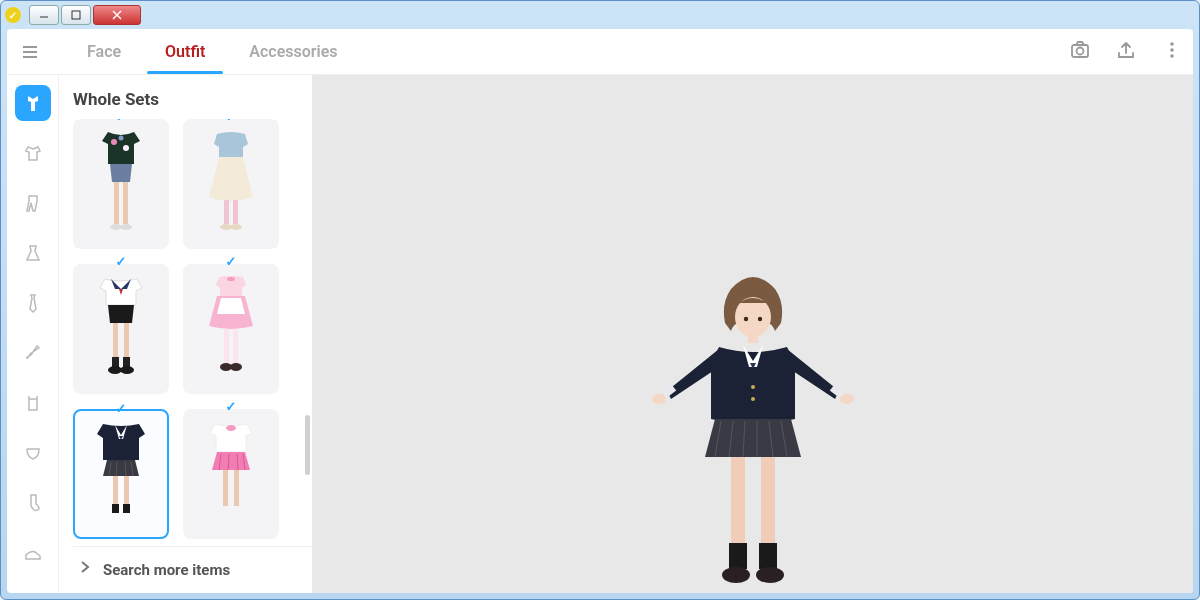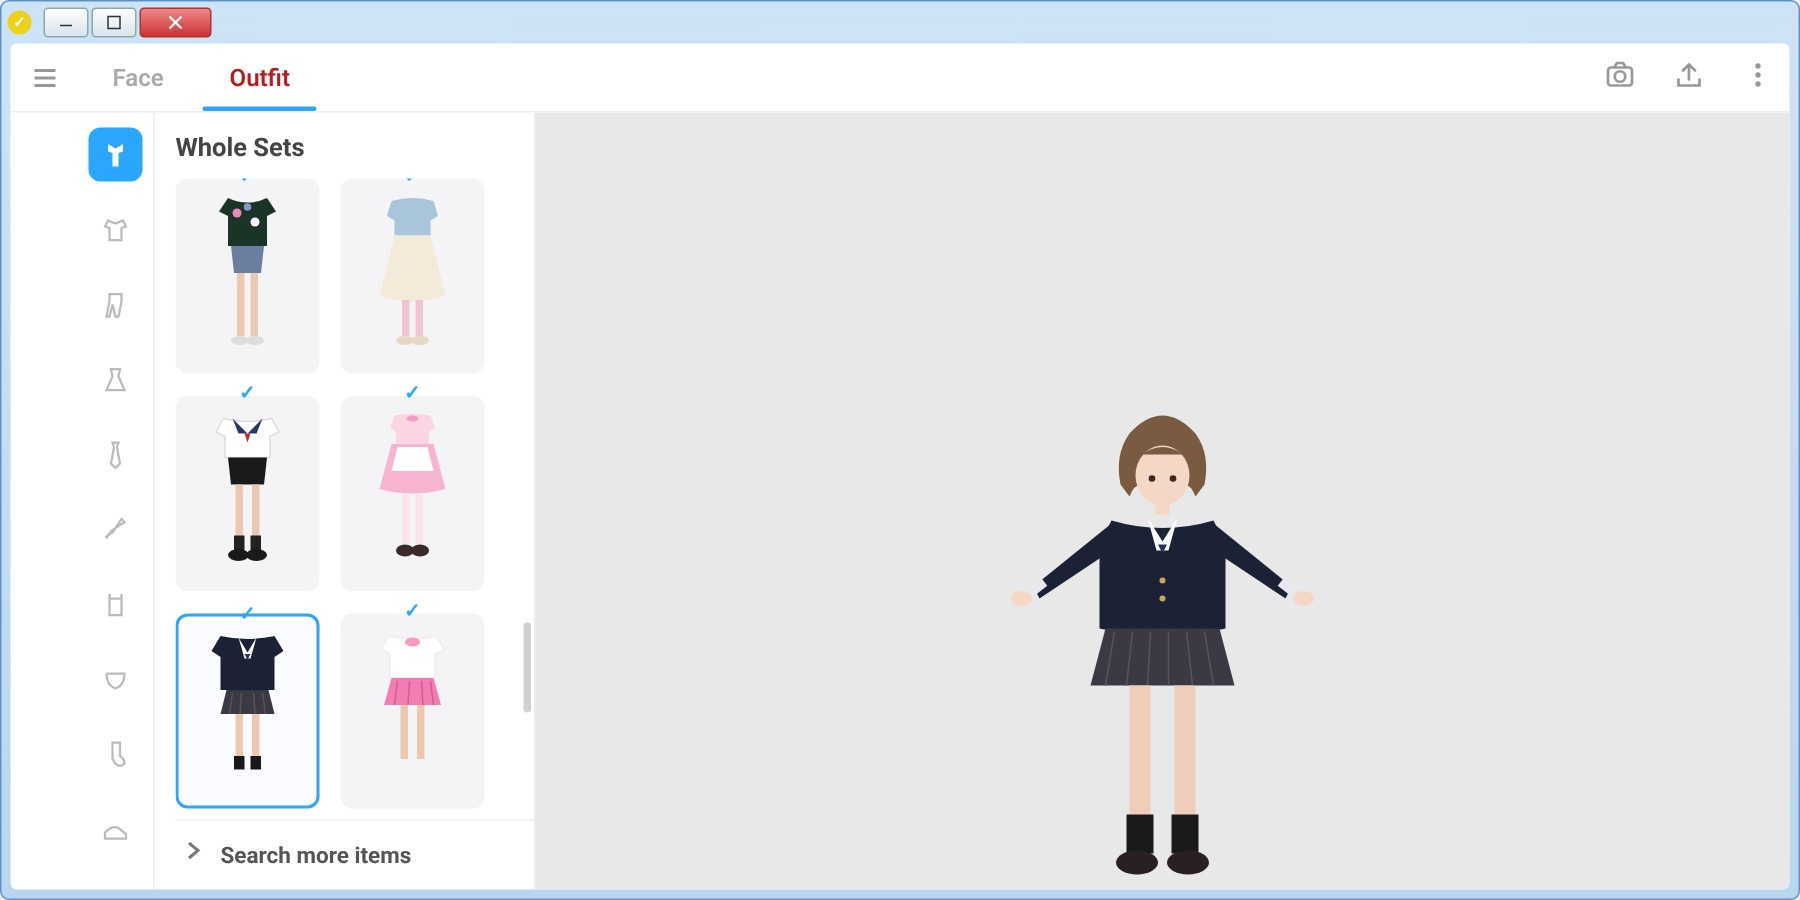--- a/index.html
+++ b/index.html
@@ -68,20 +68,21 @@
   border-radius: 4px;
   display: flex;
   flex-direction: column;
   overflow: hidden;
 }
 .topbar {
   height: 46px;
   display: flex;
   align-items: center;
   border-bottom: 1px solid #eee;
+  gap: 12px;
 }
 .hamburger {
   width: 46px;
   display: flex;
   align-items: center;
   justify-content: center;
   color: #888;
 }
 .tabs { display: flex; flex: 1; align-items: stretch; height: 100%; }
 .tab {
@@ -108,21 +109,20 @@
   align-items: center;
   padding-right: 10px;
   gap: 24px;
   color: #888;
 }
 .top-action { cursor: pointer; }
 .main-area {
   flex: 1;
   display: flex;
   overflow: hidden;
-  padding-left: 44px;
 }
 .sidebar {
   width: 52px;
   border-right: 1px solid #eee;
   display: flex;
   flex-direction: column;
   align-items: center;
   padding-top: 10px;
   gap: 14px;
 }
@@ -250,20 +250,21 @@
       <div class="hamburger">
         <svg width="20" height="20">
             <line x1="3" y1="5" x2="17" y2="5" stroke="#999" stroke-width="2"></line>
             <line x1="3" y1="10" x2="17" y2="10" stroke="#999" stroke-width="2"></line>
             <line x1="3" y1="15" x2="17" y2="15" stroke="#999" stroke-width="2"></line>
           </svg>
       </div>
       <div class="tabs">
         <div class="tab">Face</div>
         <div class="tab active">Outfit</div>
+        <div class="tab">Accessories</div>
       </div>
       <div class="top-actions">
         <div class="top-action">
           <svg width="22" height="22">
               <rect x="3" y="6" width="16" height="12" rx="2" fill="none" stroke="#999" stroke-width="1.8"></rect>
               <path d="M7 6 l2 -3 h4 l2 3" fill="none" stroke="#999" stroke-width="1.8"></path>
               <circle cx="11" cy="12" r="3.5" fill="none" stroke="#999" stroke-width="1.8"></circle>
             </svg>
         </div>
         <div class="top-action">

